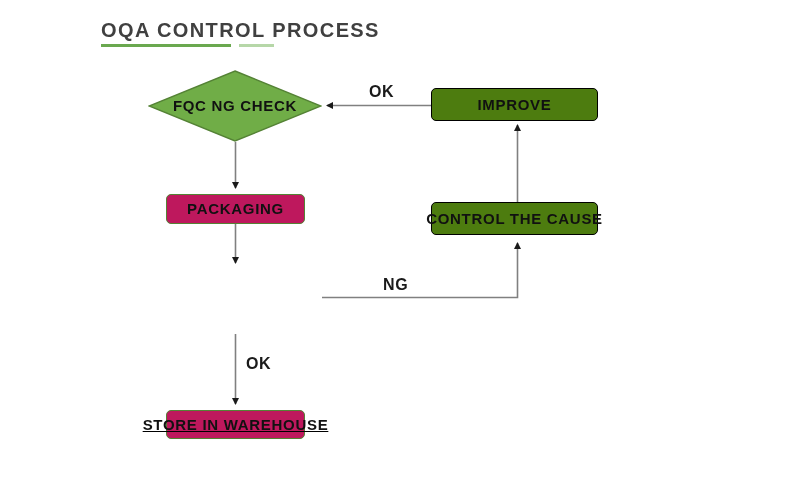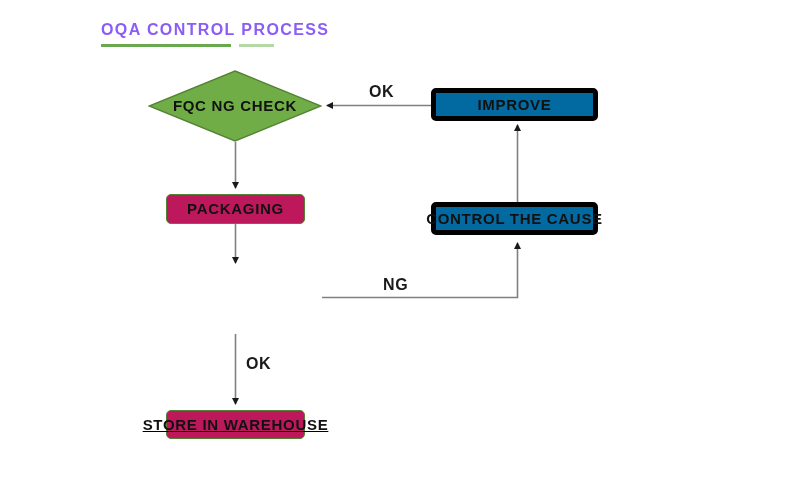--- a/index.html
+++ b/index.html
@@ -21,24 +21,24 @@
     overflow: hidden;
   }
 
   
   #title-block {
     position: absolute;
     left: 101px;
     top: 20px;
   }
   #page-title {
-    font-size: 16px;
+    font-size: 20px;
     font-weight: bold;
     letter-spacing: 1.4px;
-    color: #8b5cf6;
+    color: #404040;
     white-space: nowrap;
     line-height: 20px;
   }
   #title-underline {
     position: absolute;
     left: 0px;
     top: 24px;
     width: 173px;
     height: 3px;
     display: flex;
@@ -88,22 +88,22 @@
 
   
   .box {
     border-radius: 5px;
   }
   .box.green {
     background: #be185d;
     border: 1px solid #548235;
   }
   .box.yellow {
-    background: #0369a1;
-    border: 5px solid #000000;
+    background: #4d7c0f;
+    border: 1px solid #000000;
   }
 
   
   .diamond-wrap {
     position: absolute;
   }
   .diamond-wrap svg {
     position: absolute;
     left: 0;
     top: 0;

